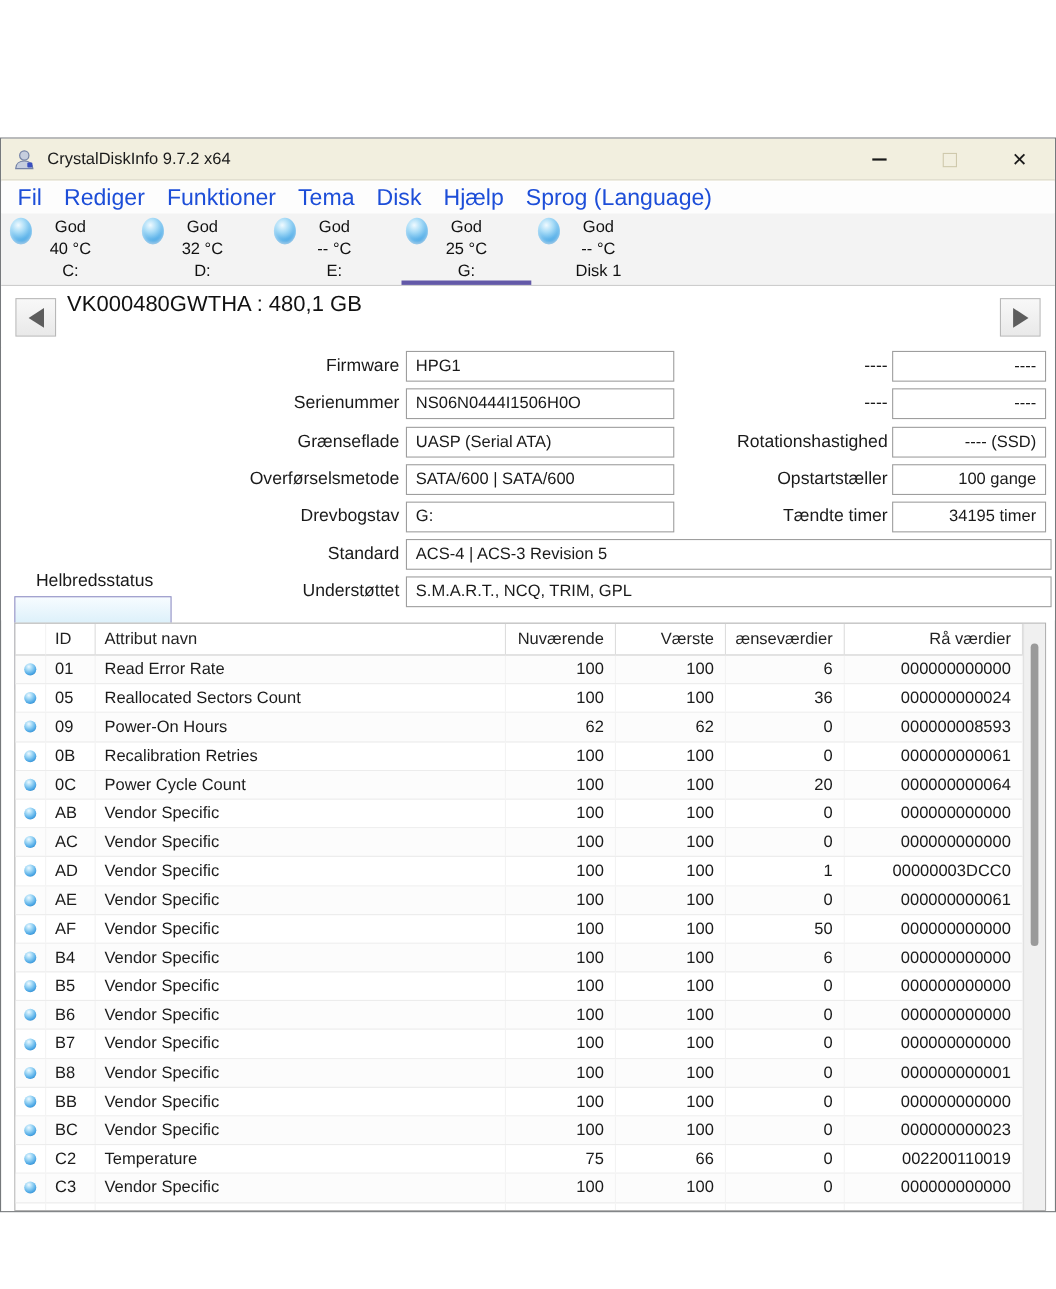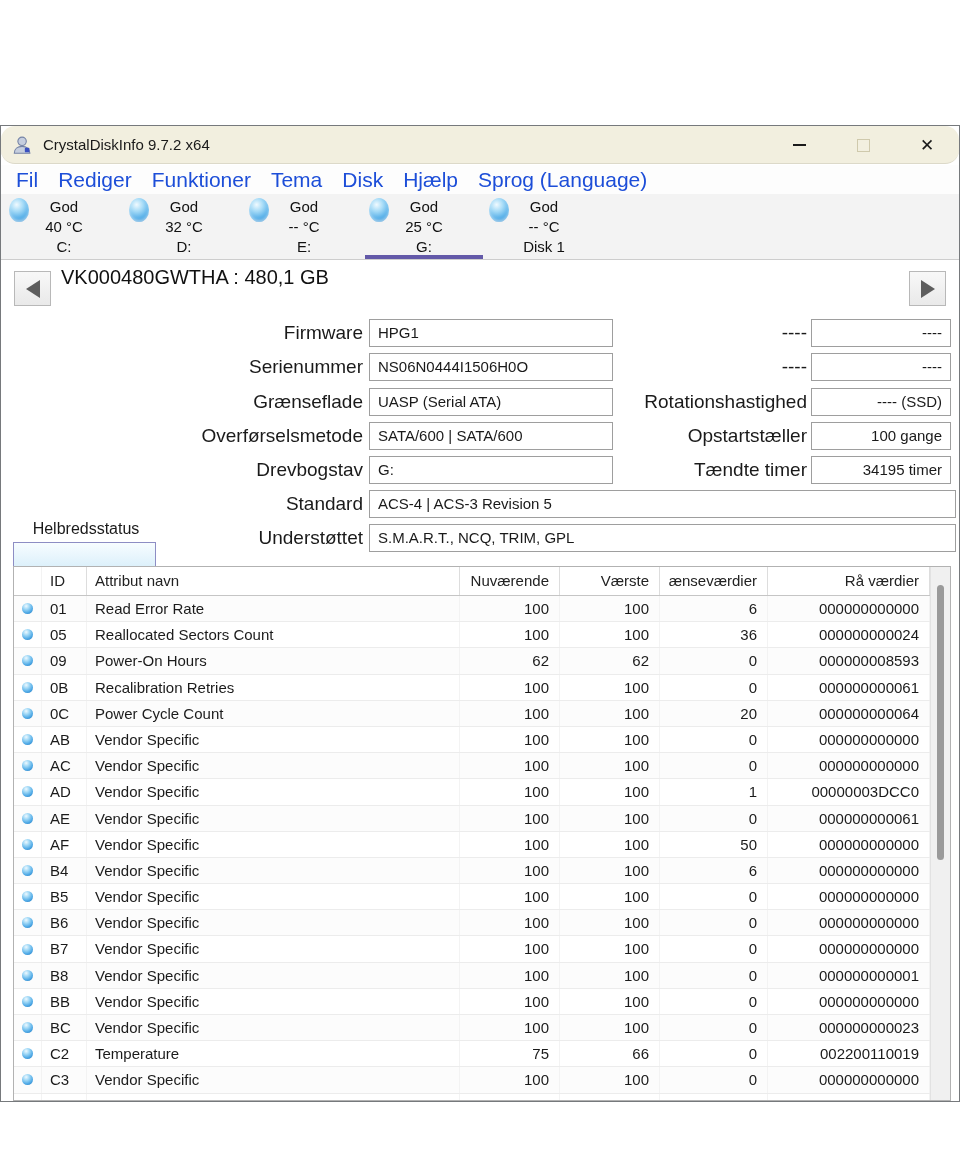--- a/index.html
+++ b/index.html
@@ -5,21 +5,21 @@
   html,body{margin:0;padding:0;background:#ffffff;}
   *{box-sizing:border-box;}
   body{font-family:"Liberation Sans","DejaVu Sans",sans-serif;color:#1b1b1b;}
   .canvas{position:relative;width:960px;height:1172px;background:#fff;overflow:hidden;}
 
   .window{position:absolute;left:0;top:125px;width:960px;height:977px;background:#fff;
           border:1px solid #76797c;overflow:hidden;}
 
   
   .titlebar{position:absolute;left:0;top:0;width:100%;height:38px;background:#f2efdf;
-            border-bottom:1px solid #dcd9c9;display:flex;align-items:center;border-radius:14px;}
+            border-bottom:1px solid #dcd9c9;display:flex;align-items:center;}
   .app-icon{width:22px;height:22px;margin-left:11px;display:inline-block;}
   .titlebar .title{margin-left:9px;font-size:15px;color:#1a1a1a;}
   .win-controls{position:absolute;right:0;top:0;height:38px;display:flex;align-items:center;}
   .win-btn{width:64px;height:38px;display:flex;align-items:center;justify-content:center;cursor:pointer;}
   .dash{display:block;width:13px;height:2px;background:#1a1a1a;}
   .sq{display:block;width:13px;height:13px;border:1px solid #cfc9ac;background:transparent;}
   .xglyph{font-size:17px;color:#1a1a1a;line-height:1;}
 
   
   .menubar{position:absolute;left:0;top:39px;width:100%;height:29px;background:#fdfdfd;
@@ -52,21 +52,21 @@
   .health-box{position:absolute;left:12px;top:226px;width:143px;height:85px;border:1px solid #8d8dc4;
               background:linear-gradient(180deg,#f7fcff 0%,#d3ecf9 38%,#a6d9f3 50%,#8ccbee 72%,#b0e0f6 100%);
               display:flex;align-items:center;justify-content:center;}
   .health-box span{font-size:27px;font-weight:bold;color:#101010;}
   .temp-pill{position:absolute;left:14px;top:364px;width:141px;height:57px;border:2px solid #8a9ace;border-radius:29px;
              background:linear-gradient(180deg,#f2fbff 0%,#c9ecfa 28%,#7ec9f0 60%,#5db5e8 85%,#8fd2f4 100%);
              display:flex;align-items:center;justify-content:center;}
   .temp-pill span{font-size:29px;font-weight:bold;color:#101010;}
 
   .frow{position:absolute;height:28px;}
-  .flabel{position:absolute;top:0;height:28px;line-height:28px;font-size:19px;text-align:right;color:#1a1a1a;}
+  .flabel{position:absolute;top:0;height:28px;line-height:28px;font-size:16px;text-align:right;color:#1a1a1a;}
   .fbox{position:absolute;top:0;height:28px;line-height:26px;font-size:15px;background:#fff;
         border:1px solid #9e9e9e;padding:0 8px;color:#1a1a1a;white-space:nowrap;overflow:hidden;}
   .flabel.l{left:140px;width:222px;}
   .fbox.l{left:368px;width:244px;}
   .fbox.l.wide{width:587px;}
   .flabel.r{left:610px;width:196px;}
   .fbox.r{left:810px;width:140px;text-align:right;}
 
   
   .smart{position:absolute;left:12px;top:440px;width:938px;height:535px;border:1px solid #b2b2b2;

